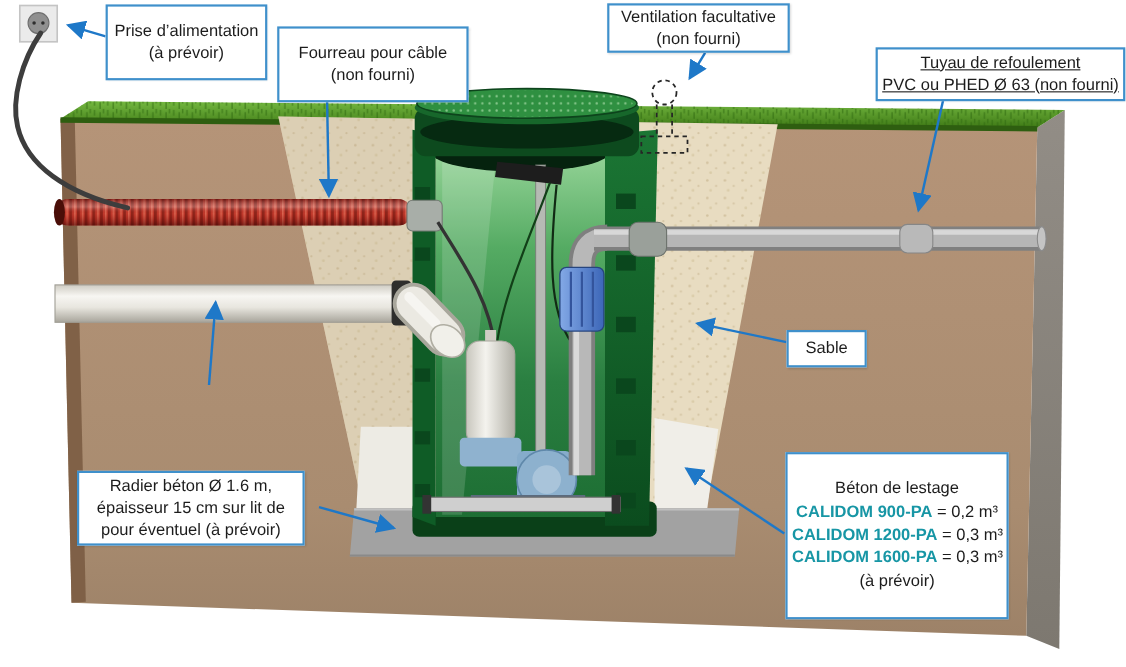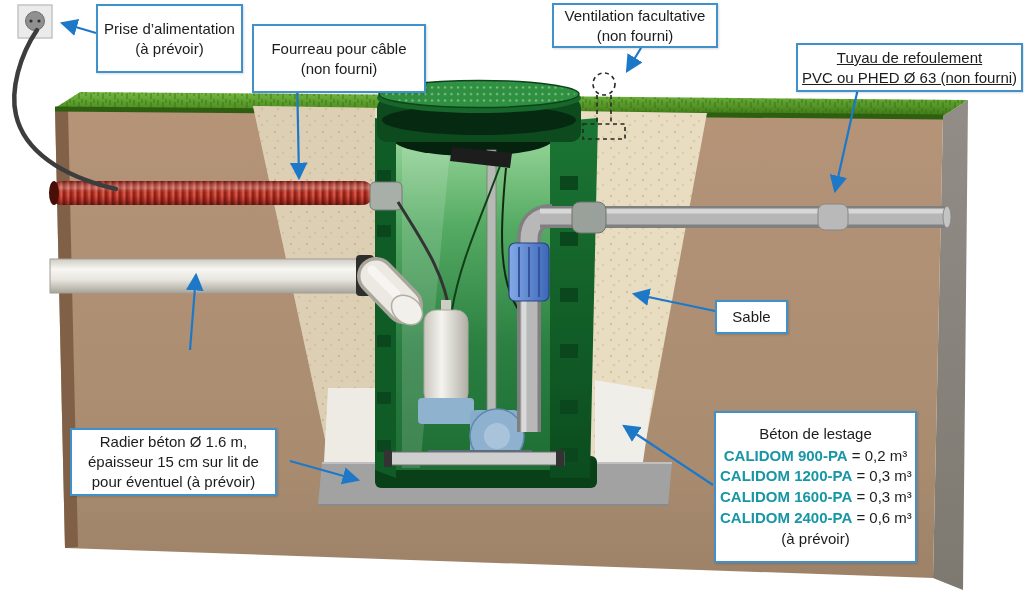--- a/index.html
+++ b/index.html
@@ -264,20 +264,16 @@
     <span class="val">= 0,2 m³</span>
   </div>
   <div class="ballast-row">
     <span class="model">CALIDOM 1200-PA</span>
     <span class="val">= 0,3 m³</span>
   </div>
   <div class="ballast-row">
     <span class="model">CALIDOM 1600-PA</span>
     <span class="val">= 0,3 m³</span>
   </div>
-  <div class="ballast-row">
-    <span class="model">CALIDOM 2400-PA</span>
-    <span class="val">= 0,6 m³</span>
-  </div>
   <div class="ballast-footer">(à prévoir)</div>
 </div>
 
 </div>
 
 </body></html>

